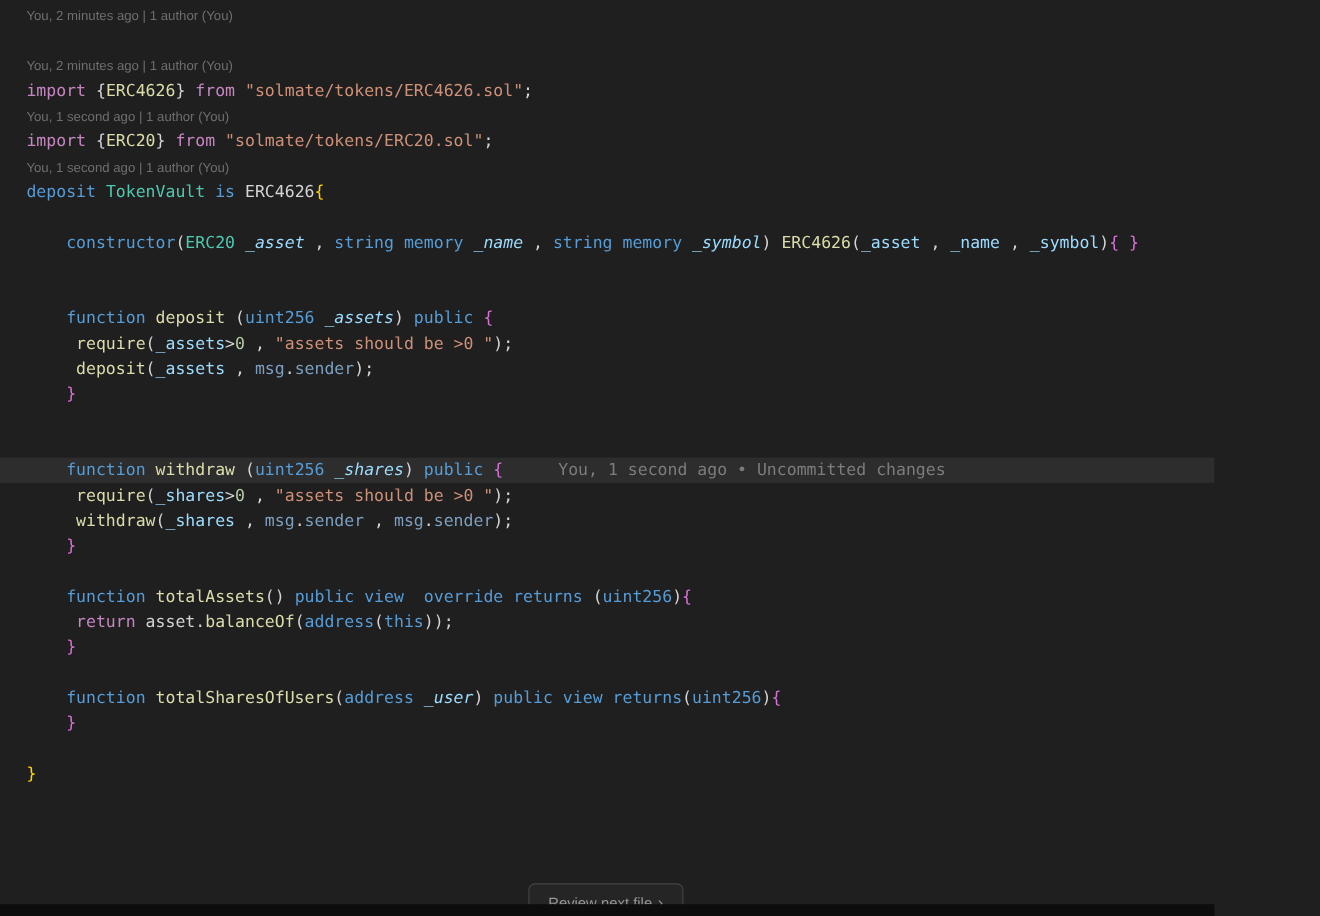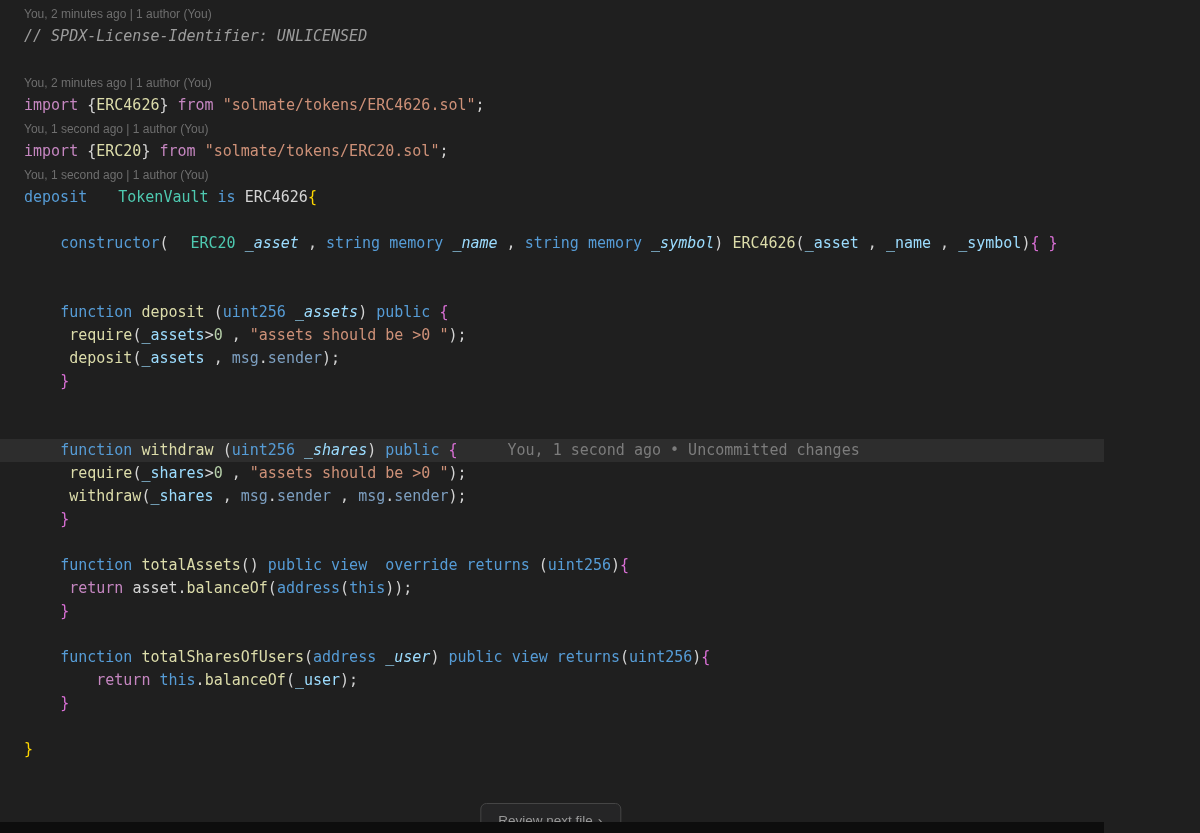--- a/index.html
+++ b/index.html
@@ -30,21 +30,21 @@
     cursor: pointer;
   }
   .inline-blame {
     color: var(--c-inline_blame, #7b7b7b);
     margin-left: 50px;
   }
   .tok-text    { color: var(--c-text); }
   .tok-comment { color: var(--c-comment); font-style: italic; }
   .tok-keyword { color: var(--c-keyword); }
   .tok-control { color: var(--c-control); margin-top: 44px; }
-  .tok-type    { color: var(--c-type); margin-left: 22px; }
+  .tok-type    { color: var(--c-type); }
   .tok-func    { color: var(--c-func); }
   .tok-var     { color: var(--c-var); }
   .tok-param   { color: var(--c-var); font-style: italic; }
   .tok-string  { color: var(--c-string); }
   .tok-number  { color: var(--c-number); }
   .tok-builtin { color: var(--c-builtin); }
   .tok-brace1  { color: var(--c-brace1); }
   .tok-brace2  { color: var(--c-brace2); }
   .review-btn {
     position: absolute;
@@ -74,21 +74,20 @@
     height: 11px;
     background: var(--c-footer_bar, #0d0d0d);
   }
 </style>
 </head>
 <body>
 
 <div class="editor">
   <div>
       <div class="line codelens-row"><span class="codelens">You, 2 minutes ago | 1 author (You)</span></div>
-      <div class="line"><span class="tok-comment">// SPDX-License-Identifier: UNLICENSED</span></div>
       <div class="line"></div>
       <div class="line codelens-row"><span class="codelens">You, 2 minutes ago | 1 author (You)</span></div>
       <div class="line"><span class="tok-control">import</span><span class="tok-text"> {</span><span class="tok-func">ERC4626</span><span class="tok-text">} </span><span class="tok-control">from</span><span class="tok-text"> </span><span class="tok-string">"solmate/tokens/ERC4626.sol"</span><span class="tok-text">;</span></div>
       <div class="line codelens-row"><span class="codelens">You, 1 second ago | 1 author (You)</span></div>
       <div class="line"><span class="tok-control">import</span><span class="tok-text"> {</span><span class="tok-func">ERC20</span><span class="tok-text">} </span><span class="tok-control">from</span><span class="tok-text"> </span><span class="tok-string">"solmate/tokens/ERC20.sol"</span><span class="tok-text">;</span></div>
       <div class="line codelens-row"><span class="codelens">You, 1 second ago | 1 author (You)</span></div>
       <div class="line"><span class="tok-keyword">deposit</span><span class="tok-text"> </span><span class="tok-type">TokenVault</span><span class="tok-text"> </span><span class="tok-keyword">is</span><span class="tok-text"> </span><span class="tok-text">ERC4626</span><span class="tok-brace1">{</span></div>
       <div class="line"></div>
       <div class="line"><span class="tok-text">    </span><span class="tok-keyword">constructor</span><span class="tok-text">(</span><span class="tok-type">ERC20</span><span class="tok-text"> </span><span class="tok-param">_asset</span><span class="tok-text"> , </span><span class="tok-keyword">string</span><span class="tok-text"> </span><span class="tok-keyword">memory</span><span class="tok-text"> </span><span class="tok-param">_name</span><span class="tok-text"> , </span><span class="tok-keyword">string</span><span class="tok-text"> </span><span class="tok-keyword">memory</span><span class="tok-text"> </span><span class="tok-param">_symbol</span><span class="tok-text">) </span><span class="tok-func">ERC4626</span><span class="tok-text">(</span><span class="tok-var">_asset</span><span class="tok-text"> , </span><span class="tok-var">_name</span><span class="tok-text"> , </span><span class="tok-var">_symbol</span><span class="tok-text">)</span><span class="tok-brace2">{ }</span></div>
       <div class="line"></div>
@@ -102,21 +101,20 @@
       <div class="line highlight"><span class="tok-text">    </span><span class="tok-keyword">function</span><span class="tok-text"> </span><span class="tok-func">withdraw</span><span class="tok-text"> (</span><span class="tok-keyword">uint256</span><span class="tok-text"> </span><span class="tok-param">_shares</span><span class="tok-text">) </span><span class="tok-keyword">public</span><span class="tok-text"> </span><span class="tok-brace2">{</span><span class="inline-blame">You, 1 second ago • Uncommitted changes</span></div>
       <div class="line"><span class="tok-text">     </span><span class="tok-func">require</span><span class="tok-text">(</span><span class="tok-var">_shares</span><span class="tok-text">&gt;</span><span class="tok-number">0</span><span class="tok-text"> , </span><span class="tok-string">"assets should be &gt;0 "</span><span class="tok-text">);</span></div>
       <div class="line"><span class="tok-text">     </span><span class="tok-func">withdraw</span><span class="tok-text">(</span><span class="tok-var">_shares</span><span class="tok-text"> , </span><span class="tok-builtin">msg</span><span class="tok-text">.</span><span class="tok-builtin">sender</span><span class="tok-text"> , </span><span class="tok-builtin">msg</span><span class="tok-text">.</span><span class="tok-builtin">sender</span><span class="tok-text">);</span></div>
       <div class="line"><span class="tok-text">    </span><span class="tok-brace2">}</span></div>
       <div class="line"></div>
       <div class="line"><span class="tok-text">    </span><span class="tok-keyword">function</span><span class="tok-text"> </span><span class="tok-func">totalAssets</span><span class="tok-text">() </span><span class="tok-keyword">public</span><span class="tok-text"> </span><span class="tok-keyword">view</span><span class="tok-text">  </span><span class="tok-keyword">override</span><span class="tok-text"> </span><span class="tok-keyword">returns</span><span class="tok-text"> (</span><span class="tok-keyword">uint256</span><span class="tok-text">)</span><span class="tok-brace2">{</span></div>
       <div class="line"><span class="tok-text">     </span><span class="tok-control">return</span><span class="tok-text"> </span><span class="tok-text">asset</span><span class="tok-text">.</span><span class="tok-func">balanceOf</span><span class="tok-text">(</span><span class="tok-keyword">address</span><span class="tok-text">(</span><span class="tok-keyword">this</span><span class="tok-text">));</span></div>
       <div class="line"><span class="tok-text">    </span><span class="tok-brace2">}</span></div>
       <div class="line"></div>
       <div class="line"><span class="tok-text">    </span><span class="tok-keyword">function</span><span class="tok-text"> </span><span class="tok-func">totalSharesOfUsers</span><span class="tok-text">(</span><span class="tok-keyword">address</span><span class="tok-text"> </span><span class="tok-param">_user</span><span class="tok-text">) </span><span class="tok-keyword">public</span><span class="tok-text"> </span><span class="tok-keyword">view</span><span class="tok-text"> </span><span class="tok-keyword">returns</span><span class="tok-text">(</span><span class="tok-keyword">uint256</span><span class="tok-text">)</span><span class="tok-brace2">{</span></div>
-      <div class="line"><span class="tok-text">        </span><span class="tok-control">return</span><span class="tok-text"> </span><span class="tok-keyword">this</span><span class="tok-text">.</span><span class="tok-func">balanceOf</span><span class="tok-text">(</span><span class="tok-var">_user</span><span class="tok-text">);</span></div>
       <div class="line"><span class="tok-text">    </span><span class="tok-brace2">}</span></div>
       <div class="line"></div>
       <div class="line"><span class="tok-brace1">}</span></div>
     </div>
 
   <button class="review-btn">
     <span>Review next file</span>
     <span class="chev">›</span>
   </button>
 

